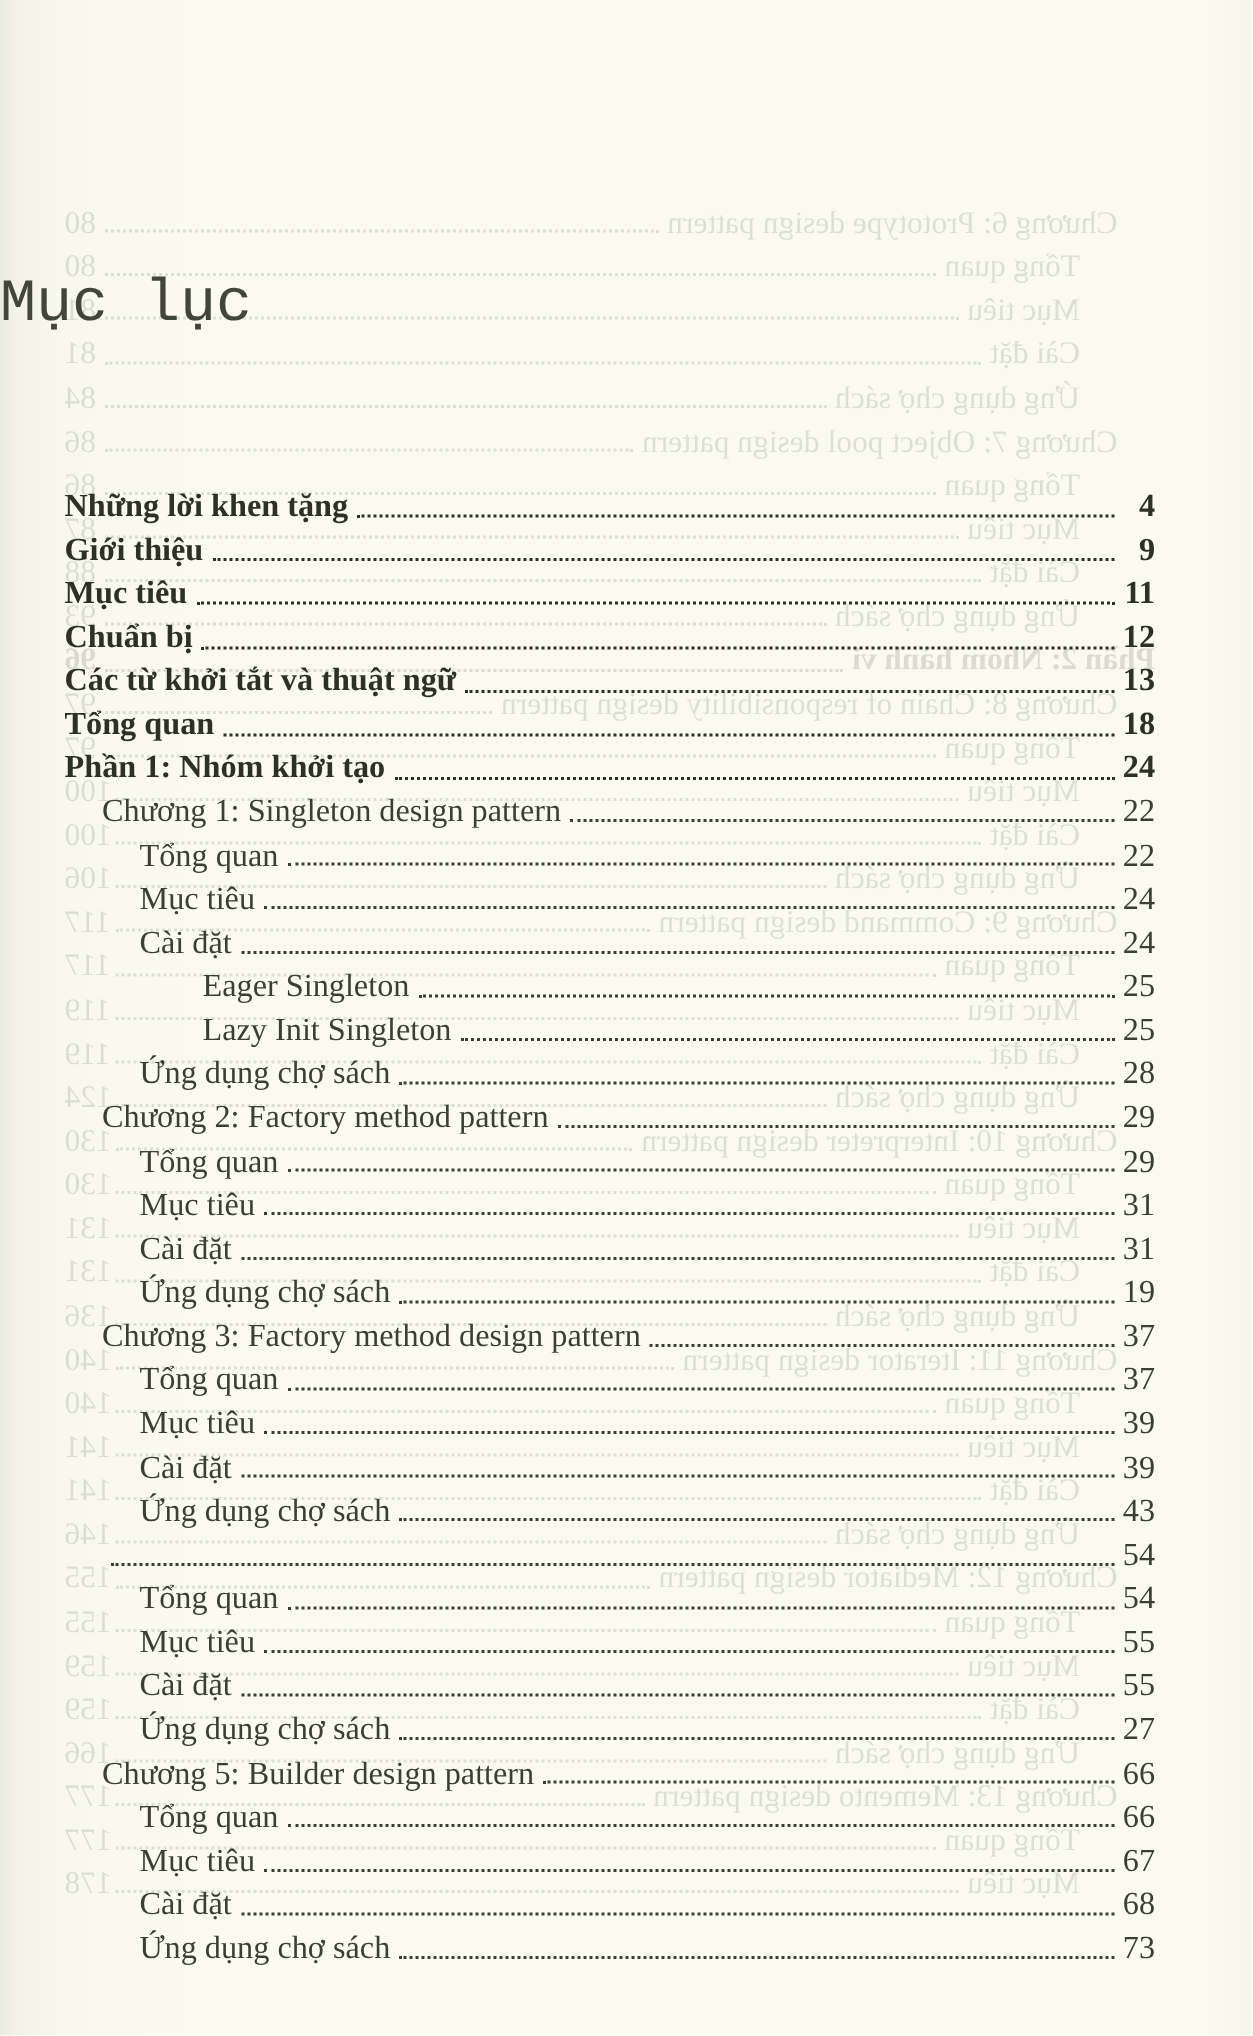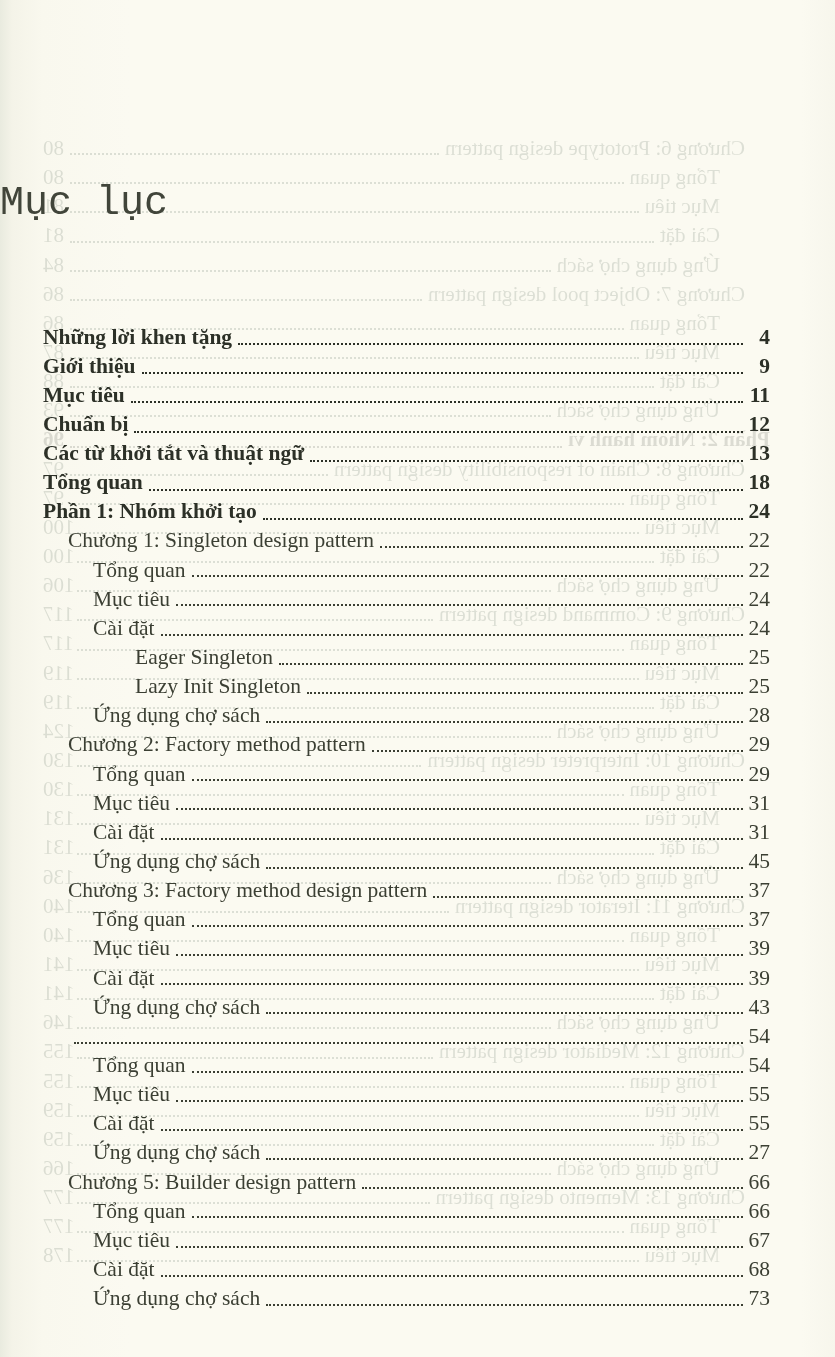--- a/index.html
+++ b/index.html
@@ -355,21 +355,21 @@
     <span class="num">31</span>
   </div>
       <div class="row lv2">
     <span class="label">Cài đặt</span>
     <span class="dots"></span>
     <span class="num">31</span>
   </div>
       <div class="row lv2">
     <span class="label">Ứng dụng chợ sách</span>
     <span class="dots"></span>
-    <span class="num">45</span>
+    <span class="num">19</span>
   </div>
       <div class="row lv1">
     <span class="label">Chương 3: Factory method design pattern</span>
     <span class="dots"></span>
     <span class="num">37</span>
   </div>
       <div class="row lv2">
     <span class="label">Tổng quan</span>
     <span class="dots"></span>
     <span class="num">37</span>

